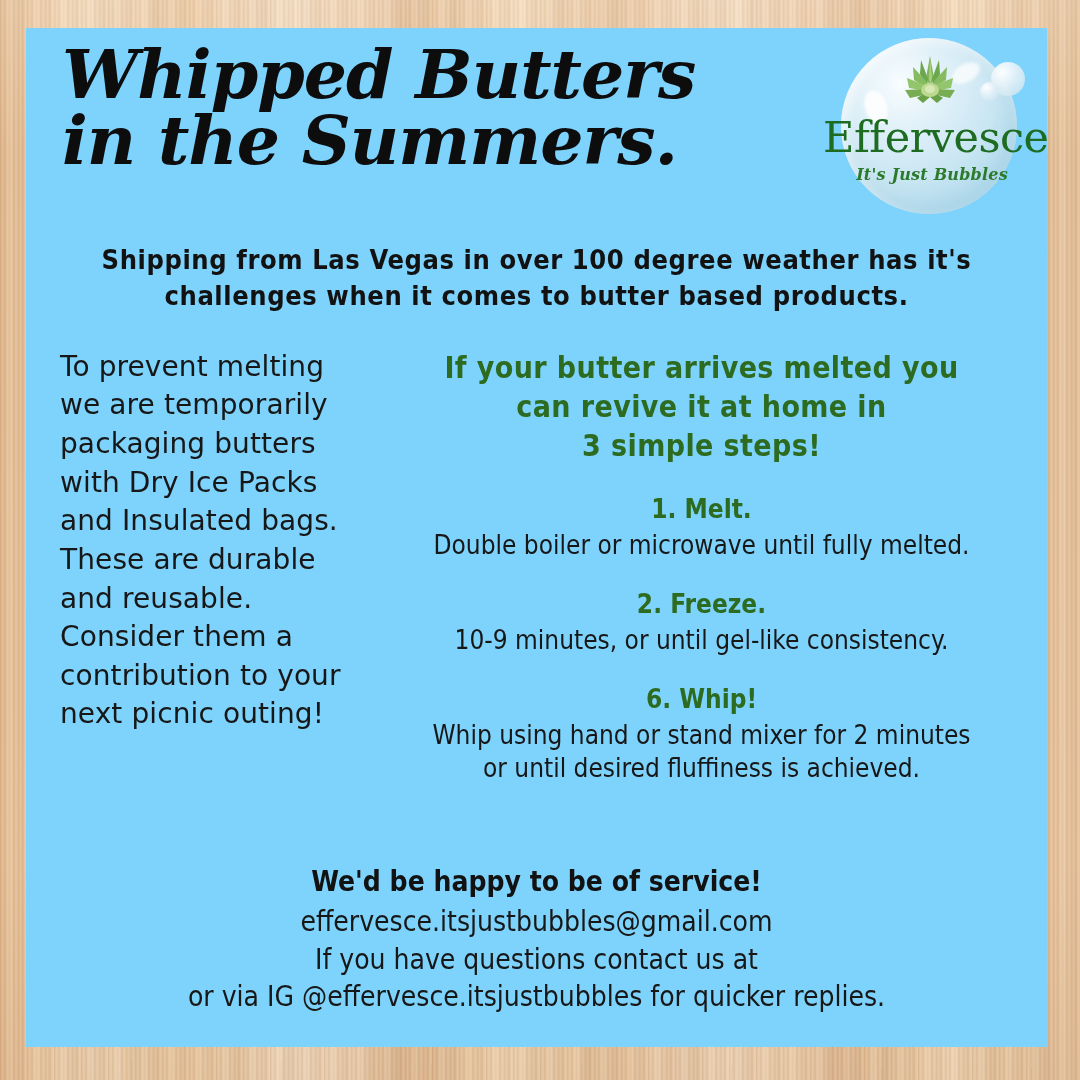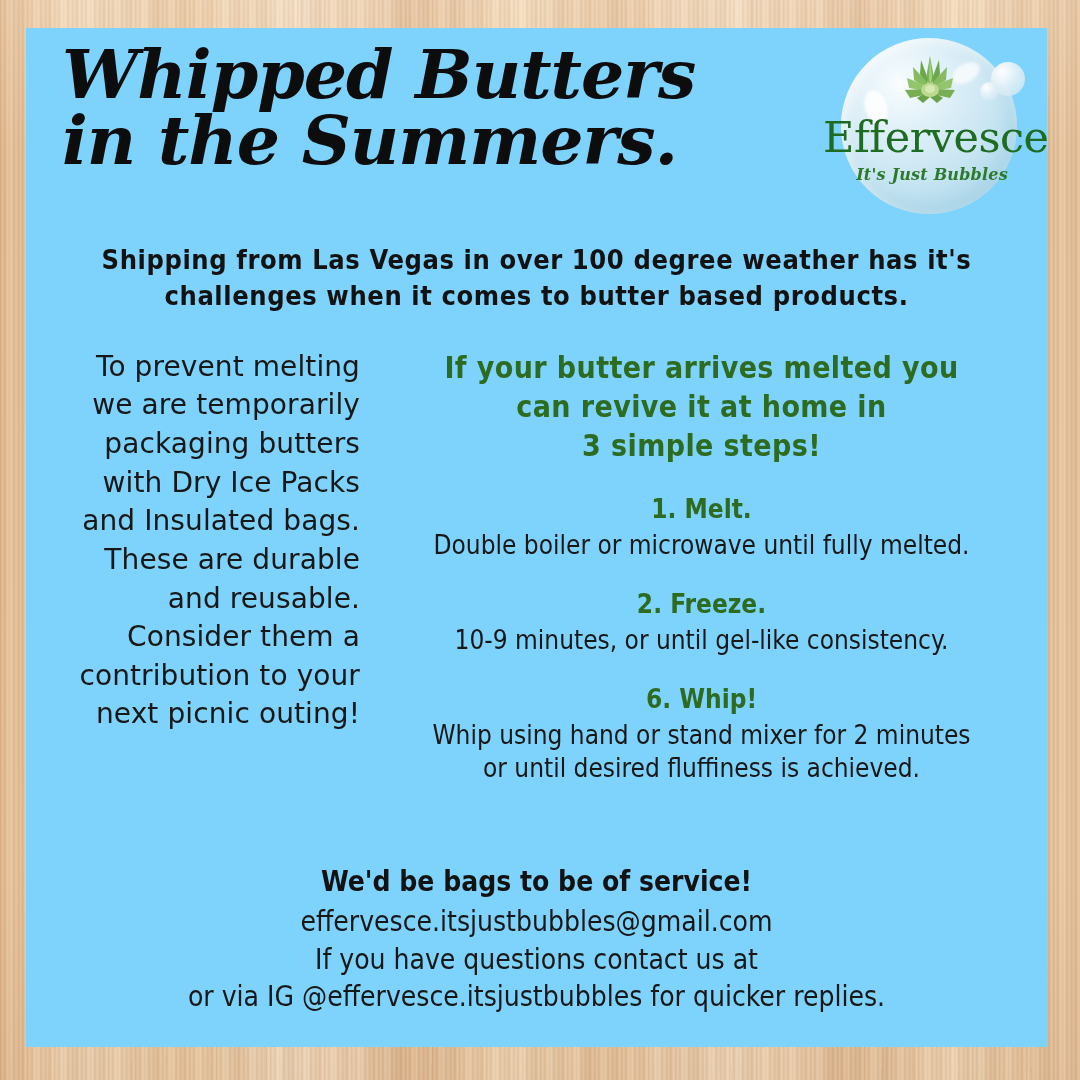--- a/index.html
+++ b/index.html
@@ -225,21 +225,20 @@
   .col-left {
     width: 300px;
     flex: 0 0 300px;
     color: #171717;
     font-family: "DejaVu Sans", sans-serif;
     font-weight: 400;
     font-size: 28px;
     line-height: 1.38;
     letter-spacing: 0.1px;
     white-space: pre-line;
-    text-align: right;
   }
   .col-right {
     flex: 1 1 auto;
     padding-left: 14px;
     text-align: center;
   }
   .revive-head {
     color: #2d6b21;
     font-family: "DejaVu Sans Condensed", "Liberation Sans Narrow", "Liberation Sans", sans-serif;
     font-weight: 700;
@@ -363,20 +362,20 @@
           <div class="step">
             <div class="step-title">6. Whip!</div>
             <div class="step-desc">Whip using hand or stand mixer for 2 minutes
 or until desired fluffiness is achieved.</div>
           </div>
         </div>
       </div>
     </div>
 
     <div class="footer">
-      <div class="footer-head">We'd be bags to be of service!</div>
+      <div class="footer-head">We'd be happy to be of service!</div>
       <div class="footer-line">effervesce.itsjustbubbles@gmail.com</div>
       <div class="footer-line">If you have questions contact us at</div>
       <div class="footer-line">or via IG @effervesce.itsjustbubbles for quicker replies.</div>
     </div>
 
   </div>
 </div>
 
 </body></html>

